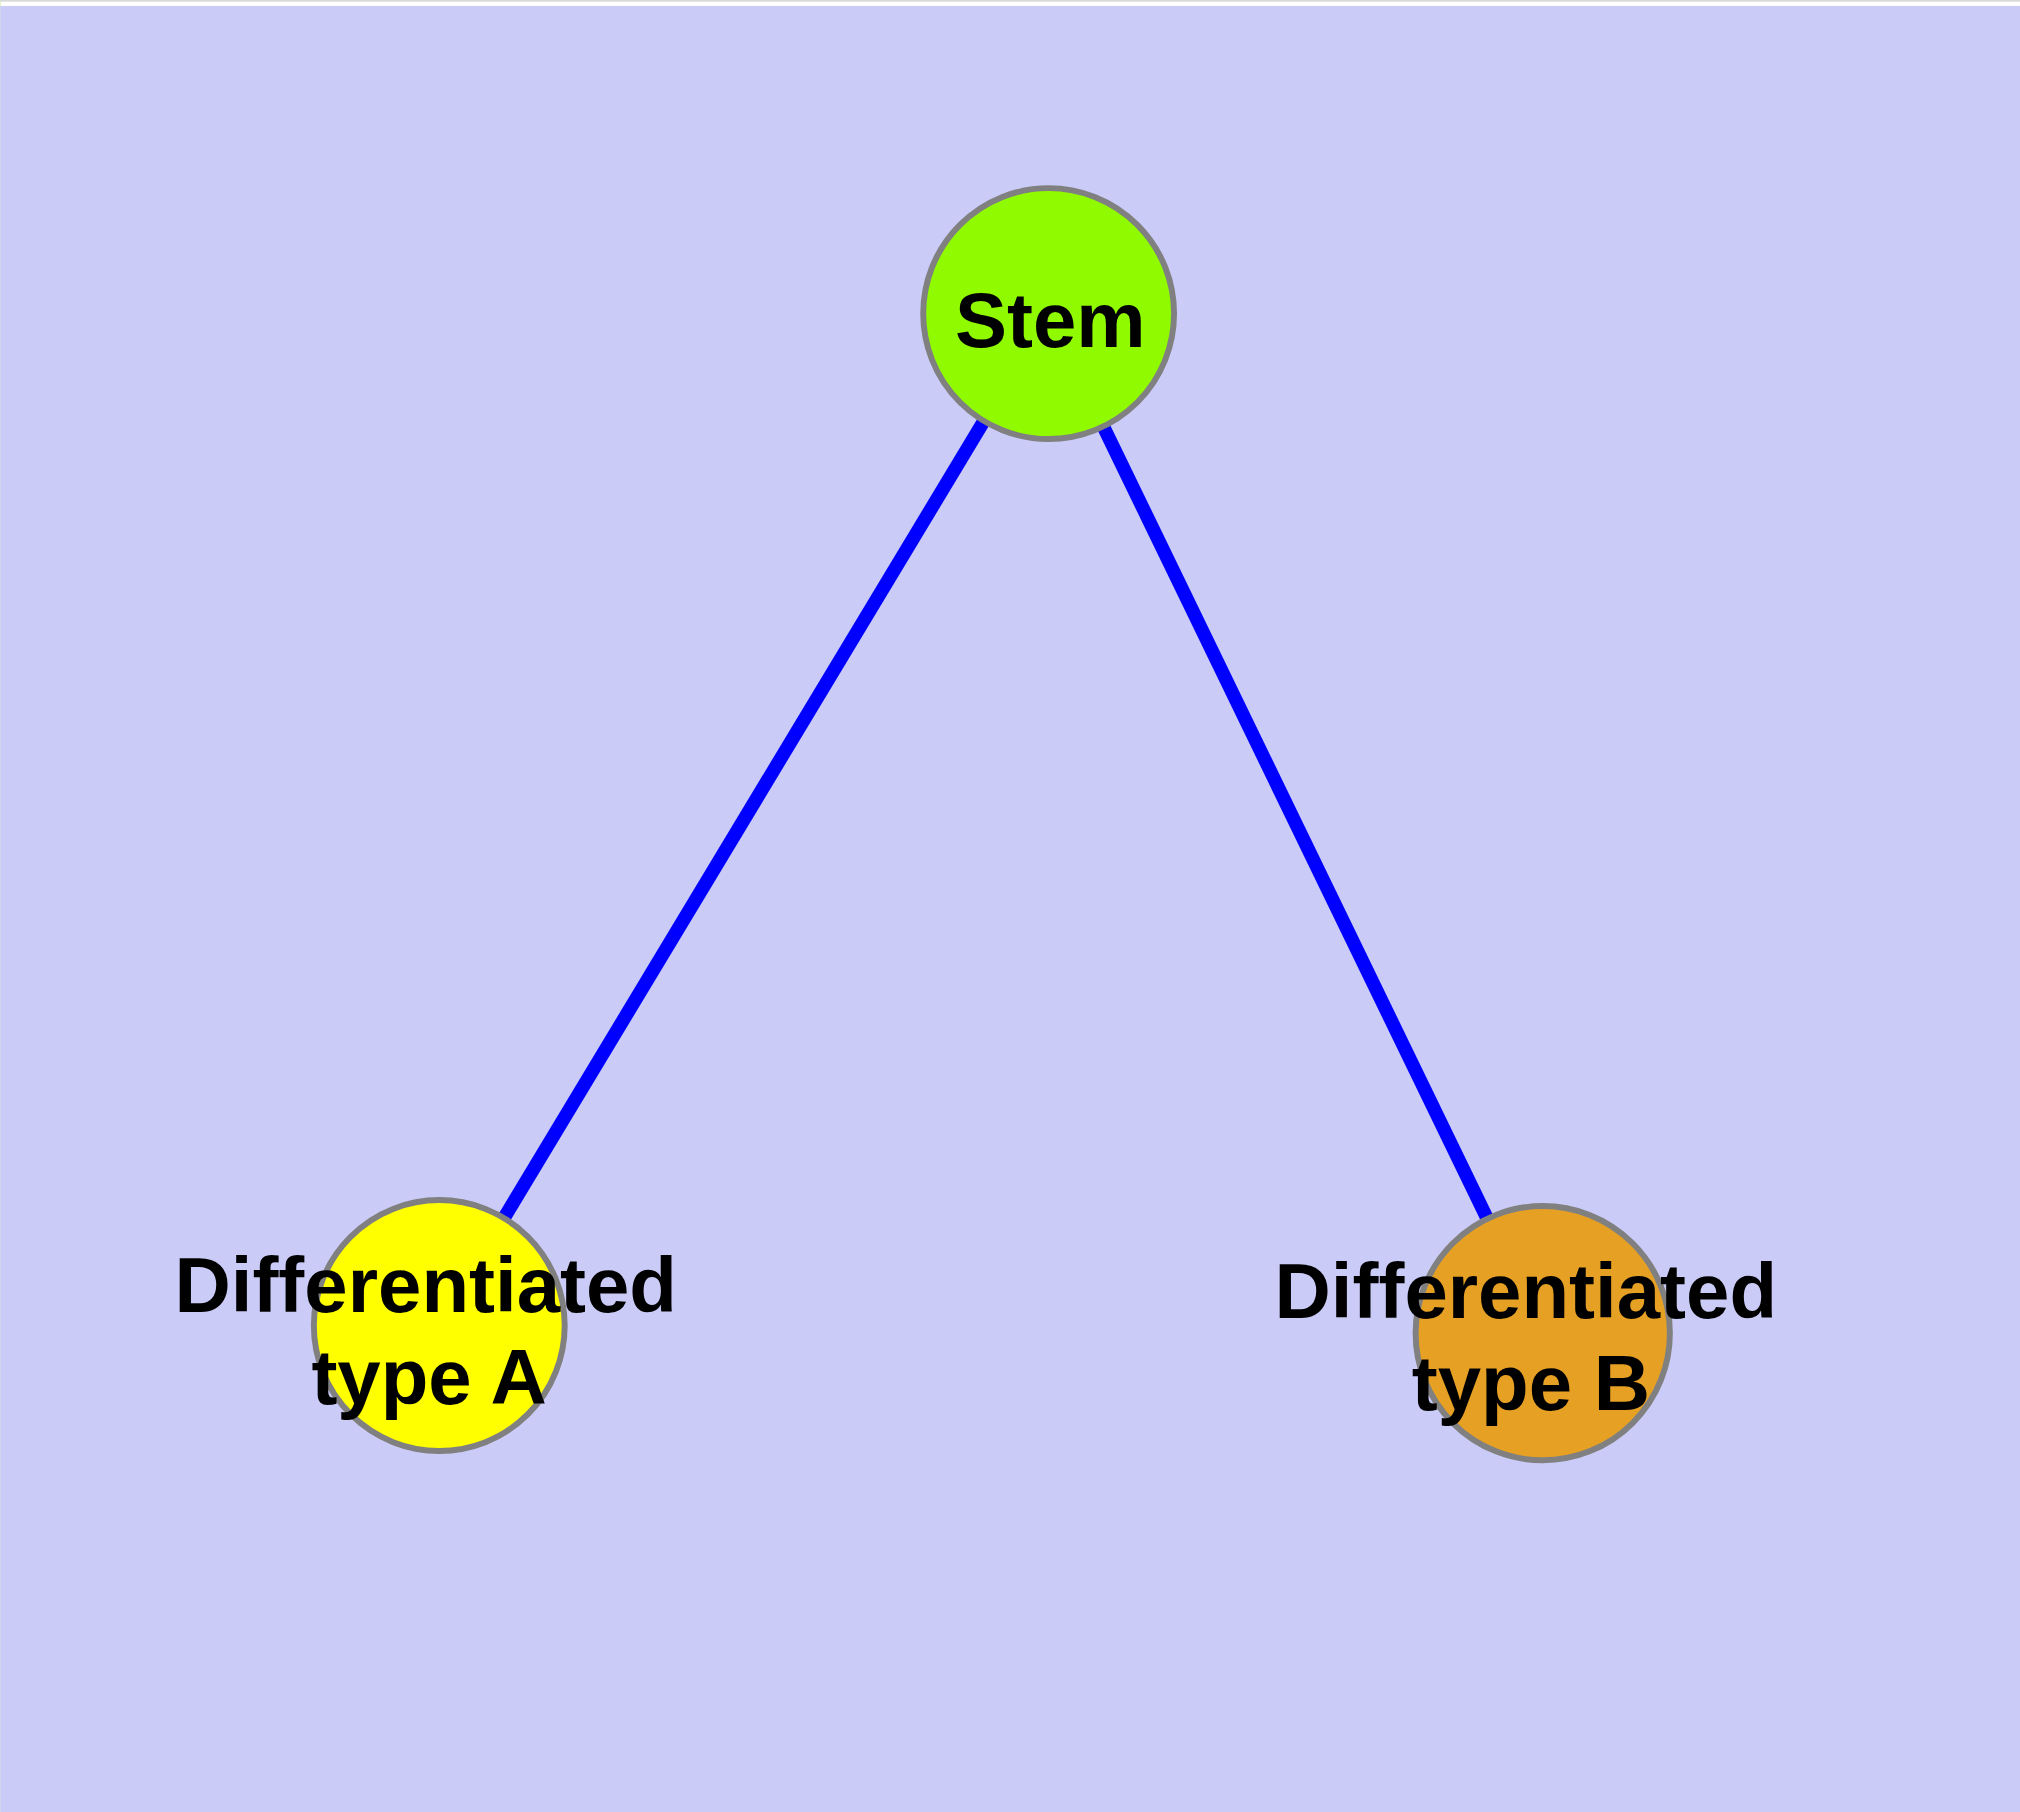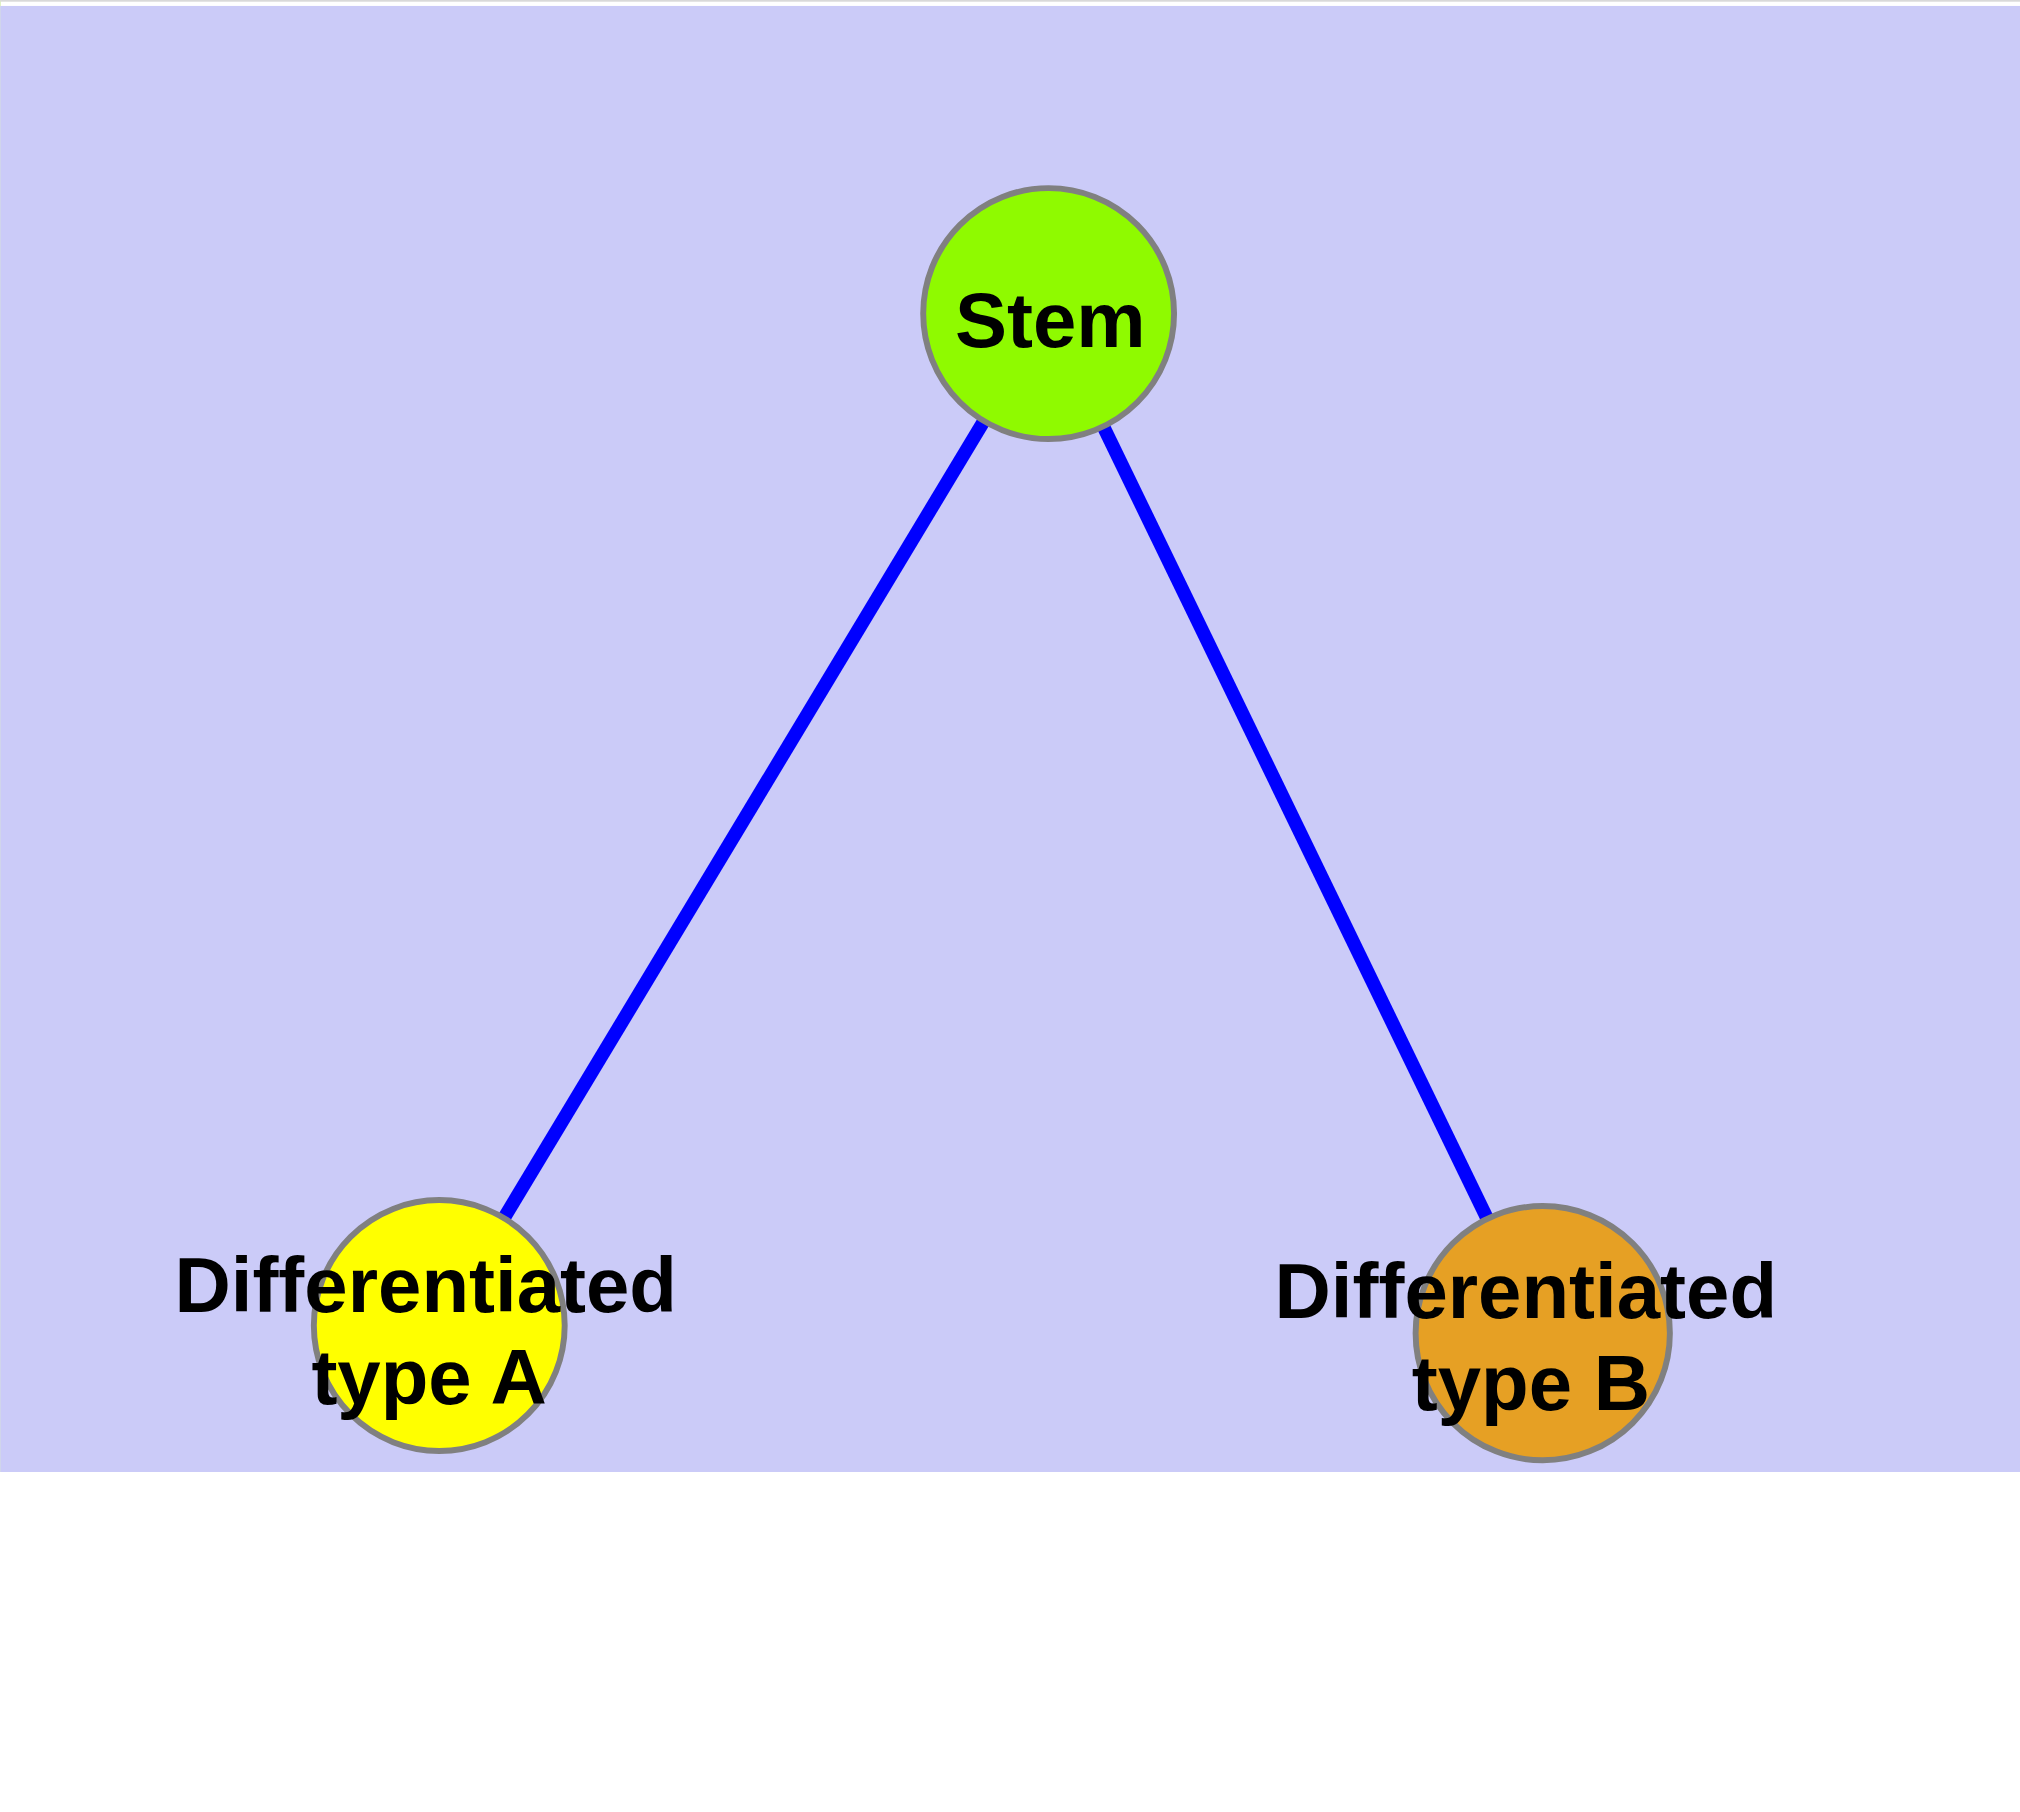--- a/index.html
+++ b/index.html
@@ -1,19 +1,19 @@
 <!DOCTYPE html>
 <html style="font-size:13.6px"><head>
 <meta charset="utf-8">
 <style>
   html, body { margin: 0; padding: 0; background: #ffffff; }
   .stage {
     position: relative;
     width: 2021px;
-    height: 1472px;
+    height: 1812px;
     background: #84cc16;
     overflow: hidden;
   }
   svg { display: block; }
   text {
     font-family: "Liberation Sans", sans-serif;
     font-weight: bold;
     font-size: 92px;
     text-anchor: middle;
   }

